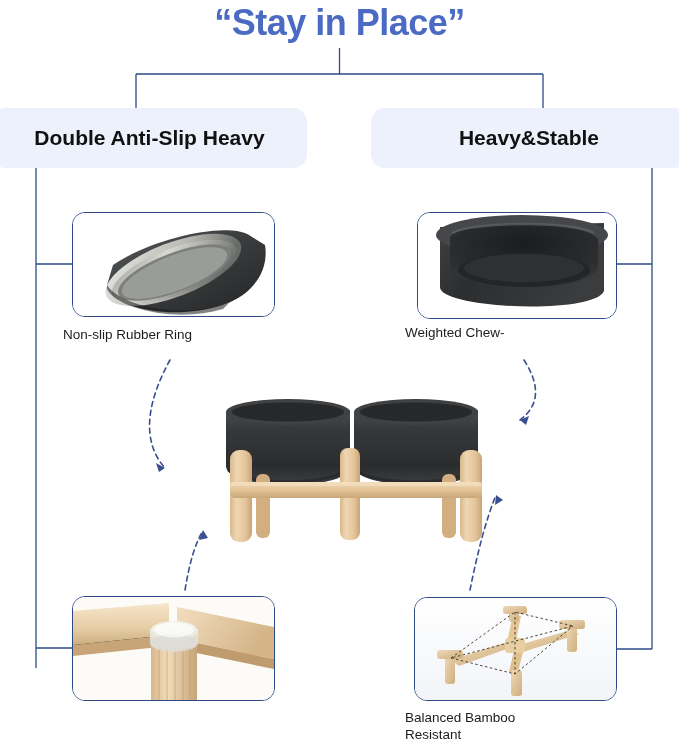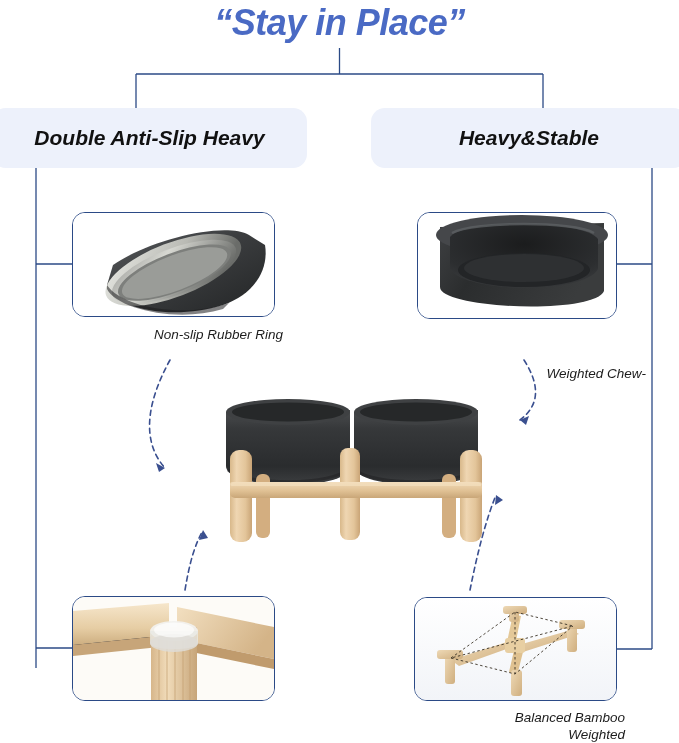--- a/index.html
+++ b/index.html
@@ -6,21 +6,20 @@
   body{
     font-family:"Liberation Sans", sans-serif;
     -webkit-font-smoothing:antialiased;
   }
   #infographic{
     position:relative;
     width:679px;
     height:743px;
     background:#ffffff;
     overflow:hidden;
-    font-style:italic;
   }
 
   
   .title{
     position:absolute;
     left:0; top:0;
     width:679px;
     text-align:center;
     font-size:36px;
     font-weight:bold;
@@ -62,27 +61,27 @@
     background:#ffffff;
     overflow:hidden;
   }
   .card.tl{ left:72px;  top:212px; width:201px; height:103px;}
   .card.tr{ left:417px; top:212px; width:198px; height:105px;}
   .card.bl{ left:72px;  top:596px; width:201px; height:103px;}
   .card.br{ left:414px; top:597px; width:201px; height:102px;}
 
   .caption{
     position:absolute;
-    text-align:right;
+    text-align:left;
     font-size:13.5px;
     color:#1c1c1c;
     line-height:17px;
   }
   .caption.tl{ left:63px;  top:326px; width:220px;}
-  .caption.tr{ left:426px; top:324px; width:220px;margin-top:41px;}
+  .caption.tr{ left:405px; top:324px; width:220px;}
   .caption.bl{ left:63px;  top:710px; width:220px;}
   .caption.br{ left:405px; top:709px; width:220px;}
 
   
   .art{ position:absolute; left:0; top:0; width:100%; height:100%; }
 
   
   .hero{
     position:absolute;
     left:168px; top:390px;
@@ -332,16 +331,16 @@
 
       <g stroke="#3a3226" stroke-width="0.9" stroke-dasharray="2.5,2.5" fill="none">
         <path d="M36 60 L100 14 L158 28 Z"></path>
         <path d="M36 60 L100 76 L158 28"></path>
         <path d="M100 14 L100 76"></path>
       </g>
     </svg>
   </div>
   <div class="caption br">
     <div>Balanced Bamboo</div>
-    <div>Weighted</div>
+    <div>Resistant</div>
   </div>
 
 </div>
 
 </body></html>

